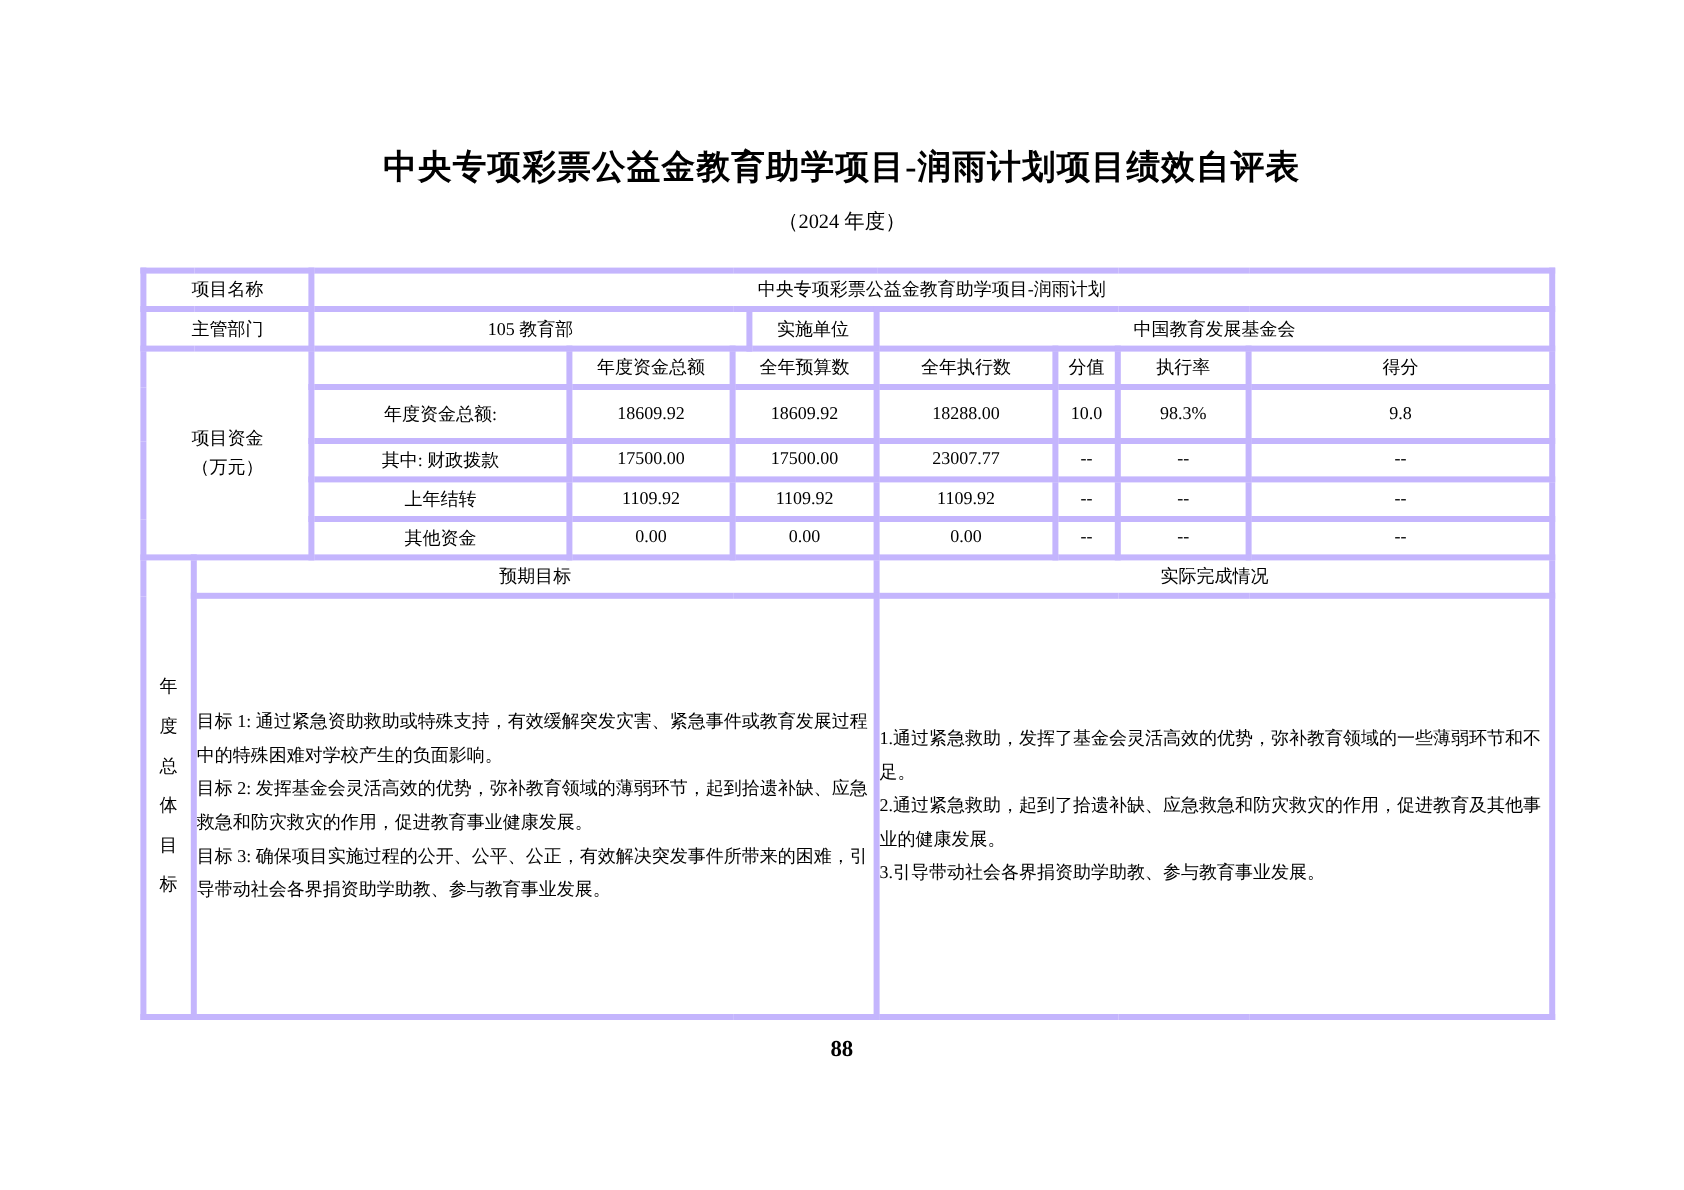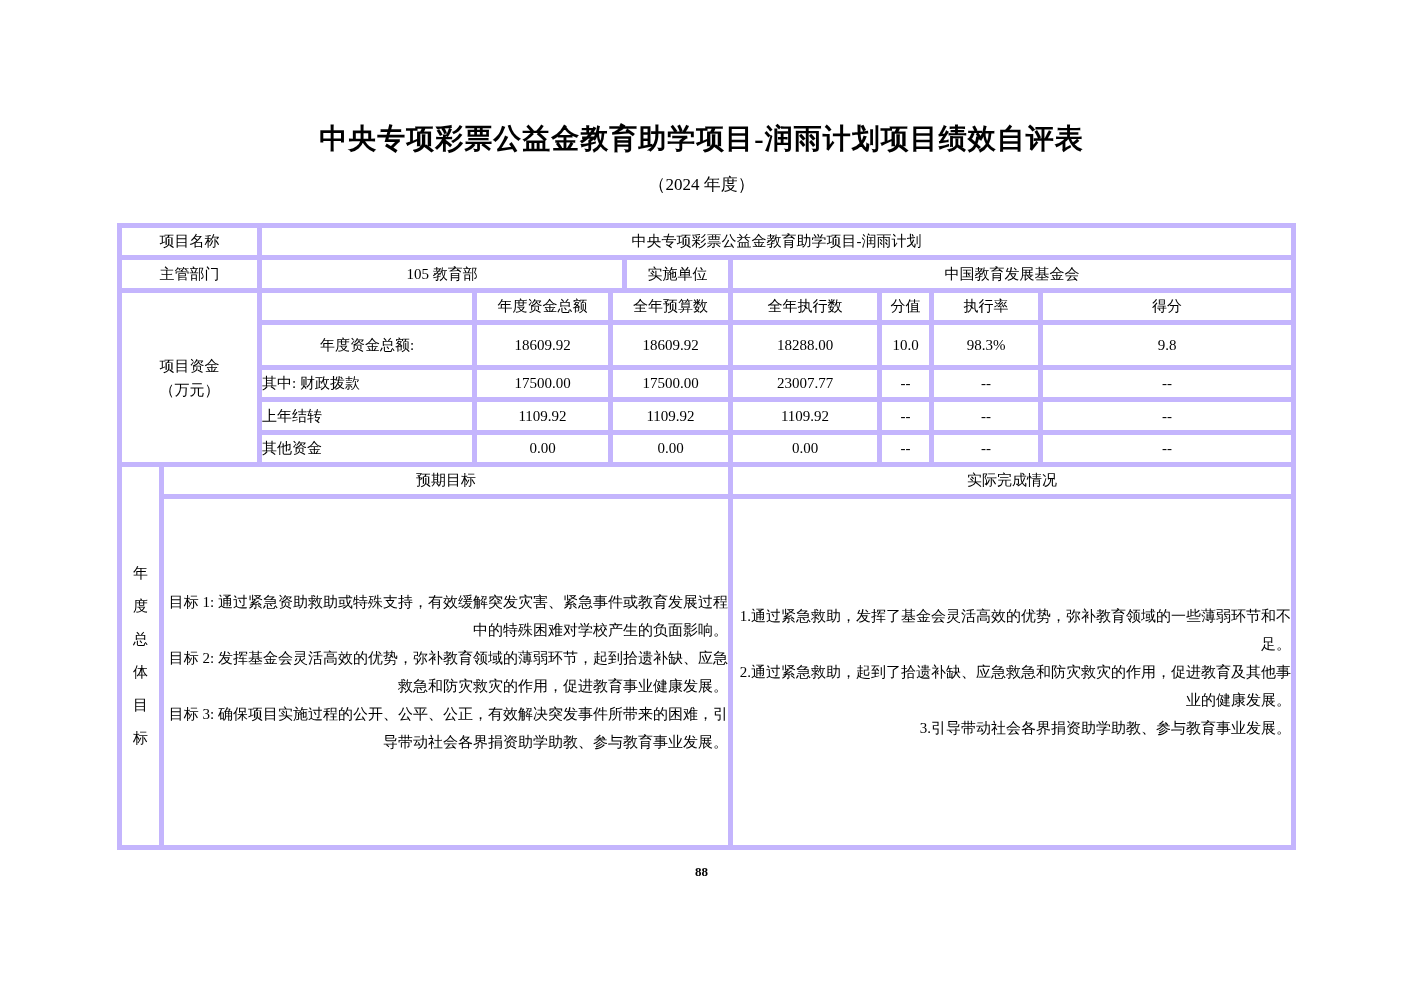--- a/index.html
+++ b/index.html
@@ -33,41 +33,41 @@
     width: 1175px;
     font-size: 15px;
   }
   table.eval-table td {
     border: 5px solid #c4b5fd;
     padding: 0;
     vertical-align: middle;
     overflow: hidden;
   }
   td.c { text-align: center; }
-  td.r { text-align: left; padding-right: 9px; }
+  td.r { text-align: center; padding-right: 9px; }
   td.goal-body {
     vertical-align: top;
-    text-align: right;
+    text-align: left;
     padding: 5px 11px;
     line-height: 28px;
   }
   .goal-para { margin: 0; }
   .vlabel {
     display: flex;
     flex-direction: column;
     align-items: center;
     justify-content: center;
     gap: 12px;
     line-height: 21px;
   }
   .fund-label div { line-height: 24px; text-align: center; }
   .page-number {
     margin-top: 14px;
     text-align: center;
-    font-size: 13px;
+    font-size: 19px;
     font-weight: bold;
     font-family: "Liberation Serif", "DejaVu Serif", serif;
   }
 </style>
 </head>
 <body>
 
 <div class="doc-title">中央专项彩票公益金教育助学项目-润雨计划项目绩效自评表</div>
 <div class="doc-subtitle">（2024 年度）</div>
 

